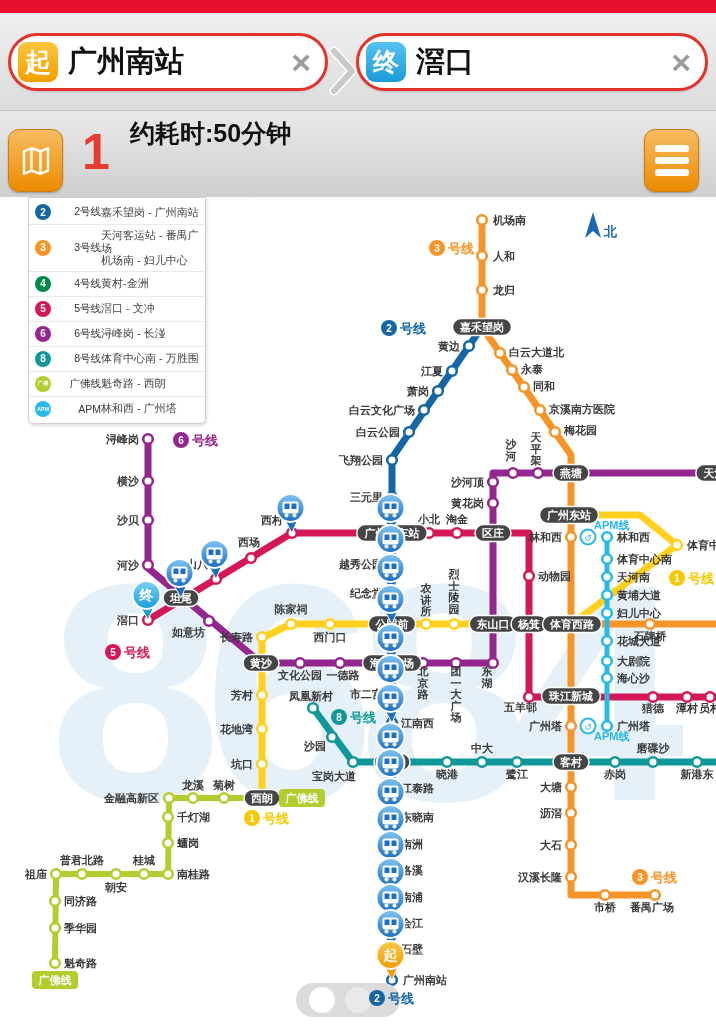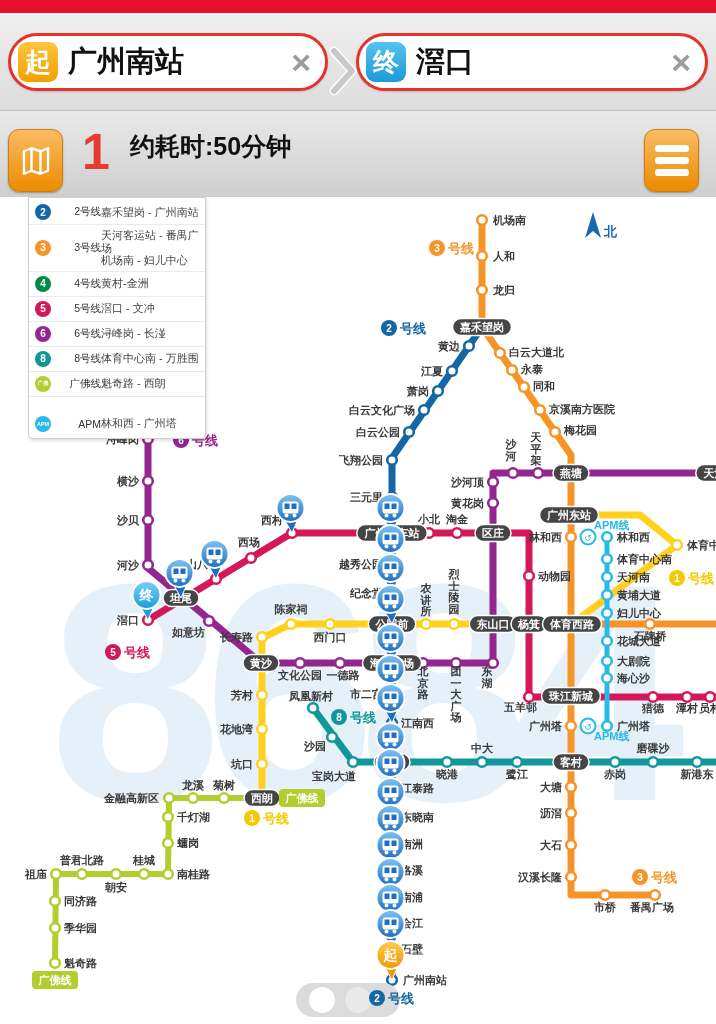--- a/index.html
+++ b/index.html
@@ -15,30 +15,30 @@
   .badge.orange{background:linear-gradient(#FFC43C,#F0A000);}
   .badge.blue{background:linear-gradient(#55C2F0,#1B9BD7);}
   .fieldvalue{margin-left:10px;font-size:29px;font-weight:bold;color:#111;white-space:nowrap;}
   .clear{margin-left:auto;margin-right:14px;font-size:34px;color:#9C9C9C;font-weight:bold;line-height:1;cursor:pointer;}
   #chevron{position:absolute;left:326px;top:30px;width:36px;height:56px;z-index:21;}
   #infobar{position:absolute;left:0;top:110px;width:716px;height:87px;background:linear-gradient(#E9E9E9,#CFCFCF);border-top:1px solid #C2C2C2;z-index:20;}
   .sqbtn{position:absolute;top:18px;width:55px;height:63px;border-radius:11px;background:linear-gradient(#F9BC62,#EC8B00);border:1px solid #CE7E10;box-shadow:0 1px 2px rgba(0,0,0,.3);display:flex;align-items:center;justify-content:center;cursor:pointer;}
   #btn-map{left:8px;}
   #btn-menu{left:644px;}
   #routenum{position:absolute;left:82px;top:12px;font-size:50px;font-weight:bold;color:#E63B2F;}
-  .stats{position:absolute;top:20px;font-size:25px;font-weight:bold;color:#111;line-height:31px;white-space:nowrap;}
+  .stats{position:absolute;top:7px;font-size:25px;font-weight:bold;color:#111;line-height:31px;white-space:nowrap;}
   #stats1{left:130px;}
   #stats2{left:413px;}
   .bars span{display:block;width:34px;height:7px;border-radius:3px;background:#fff;margin:5px 0;}
   
   #maparea{position:absolute;left:0;top:0;width:716px;height:1024px;background:#fff;z-index:1;}
   
   #legend{position:absolute;left:28px;top:197px;width:178px;background:#fff;border:1px solid #CFCFCF;border-radius:0 0 5px 5px;z-index:10;box-shadow:1px 2px 3px rgba(0,0,0,.12);padding:2px 0;}
   .lrow{display:flex;align-items:center;padding:4px 6px;border-bottom:1px solid #EAEAEA;}
-  .lrow:last-child{border-bottom:none;margin-top:15px;}
+  .lrow:last-child{border-bottom:none;}
   .lbadge{flex:0 0 16px;width:16px;height:16px;border-radius:50%;color:#fff;font-weight:bold;display:flex;align-items:center;justify-content:center;margin-right:8px;}
   .lname{flex:0 0 42px;font-size:10.5px;color:#333;text-align:right;}
   .lends{font-size:11px;color:#444;line-height:12.5px;}
 </style>
 </head>
 <body>
 
 <div id="app">
 
   <div id="maparea">

